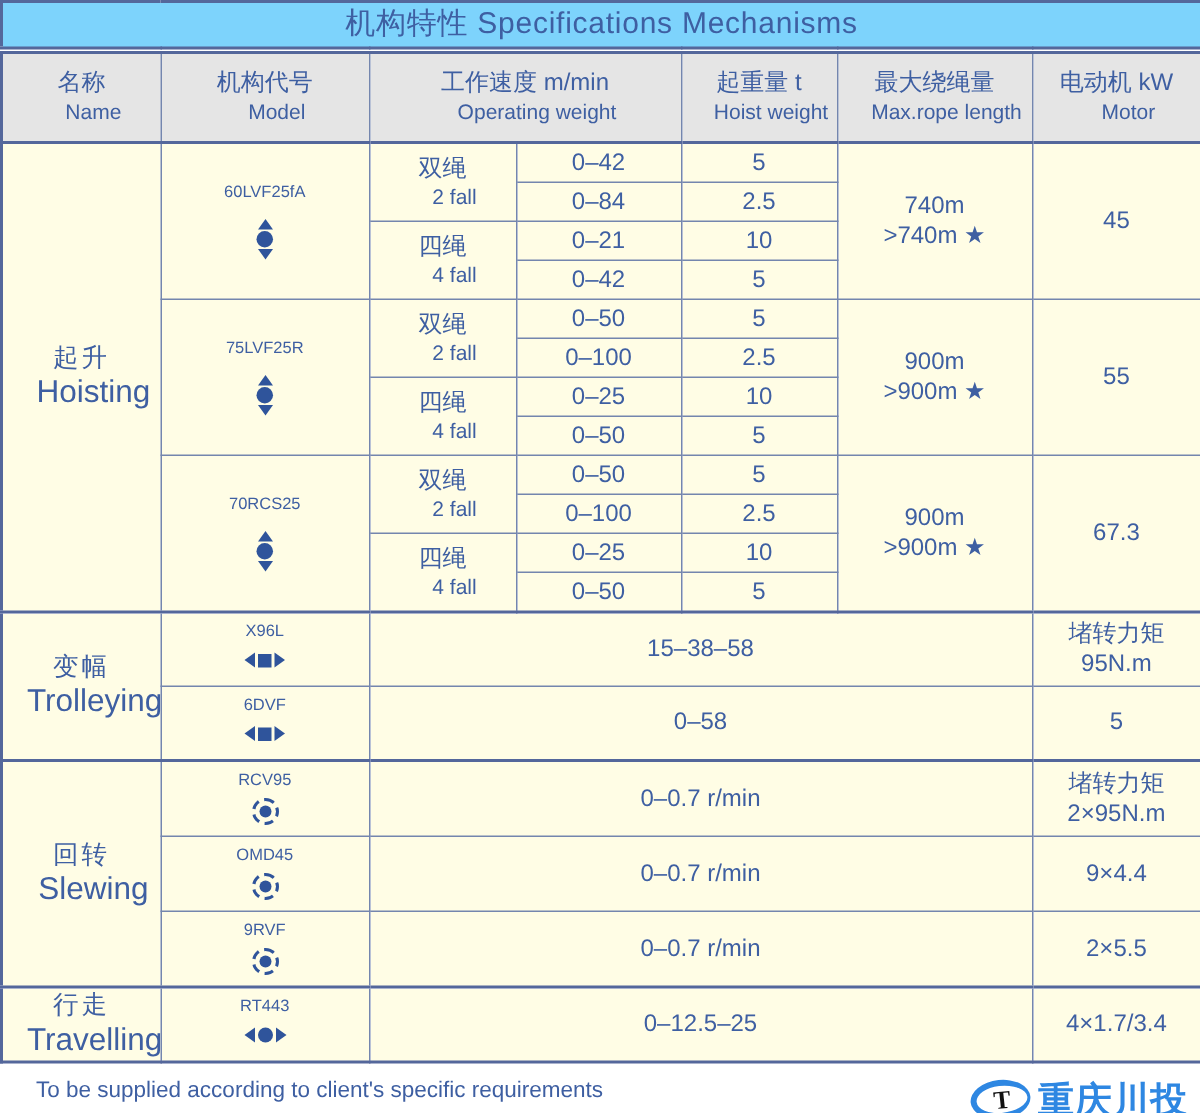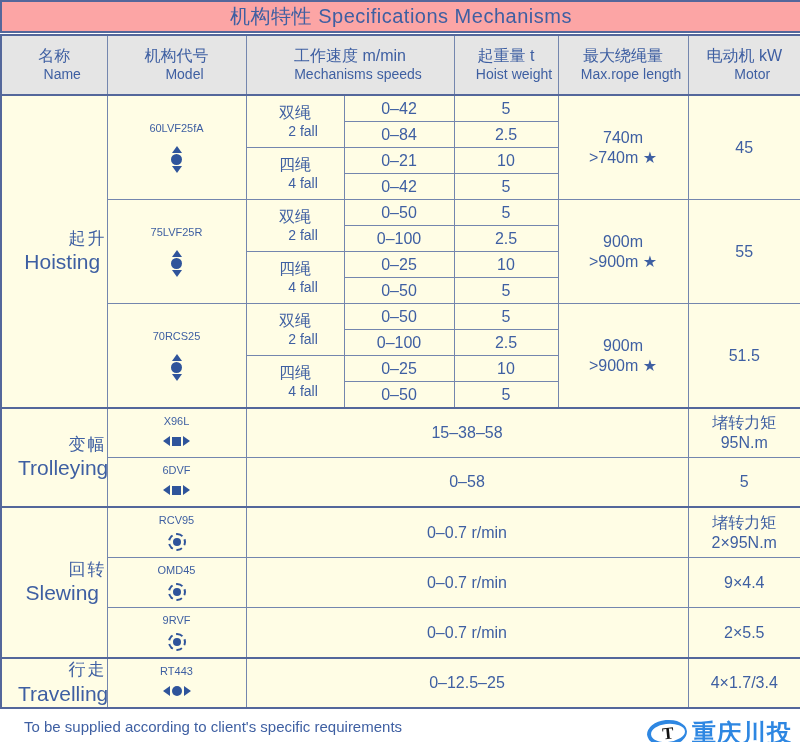--- a/index.html
+++ b/index.html
@@ -23,40 +23,40 @@
     padding:0;
     color:#3e5fa2;
     background:#fffde5;
     font-size:16px;
     line-height:1.25;
     overflow:hidden;
   }
 
   
   tr.title-row td {
-    background:#fca5a5;
+    background:#7dd3fc;
     height:29px;
     font-size:20px;
     letter-spacing:0.5px;
     border-bottom:5px double #54679b;
   }
 
   
   tr.header-row td {
     background:#e5e5e5;
     height:58px;
     border-bottom:2px solid #54679b;
   }
   .zh  { display:block; font-size:16px; }
   .en  { display:block; font-size:14px;padding-left:16px; }
 
   td.name-cell {
     background:#e5e6ea;
   }
-  td.name-cell .zh { font-size:17px; letter-spacing:2px;text-align:right; }
+  td.name-cell .zh { font-size:17px; letter-spacing:2px; }
   td.name-cell .en { font-size:21px; }
 
   tr.hrow td { height:25px;margin-top:45px; }
   tr.mrow td { height:48px; }
   tr.srow td { height:49px; }
 
   tr.section-start td { border-top:2px solid #54679b; }
 
   .line { display:block; }
 
@@ -149,21 +149,21 @@
       <td>
         <span class="zh">名称</span>
         <span class="en">Name</span>
       </td>
       <td>
         <span class="zh">机构代号</span>
         <span class="en">Model</span>
       </td>
       <td colspan="2">
         <span class="zh">工作速度 m/min</span>
-        <span class="en">Mechanisms speeds</span>
+        <span class="en">Operating weight</span>
       </td>
       <td>
         <span class="zh">起重量 t</span>
         <span class="en">Hoist weight</span>
       </td>
       <td>
         <span class="zh">最大绕绳量</span>
         <span class="en">Max.rope length</span>
       </td>
       <td>
@@ -264,21 +264,21 @@
       <td rowspan="2">
         <span class="zh">双绳</span>
         <span class="en">2 fall</span>
       </td>
       <td>0–50</td>
       <td>5</td>
       <td rowspan="4">
         <span class="line">900m</span>
         <span class="line">&gt;900m ★</span>
       </td>
-      <td rowspan="4">51.5</td>
+      <td rowspan="4">67.3</td>
     </tr>
     <tr class="hrow">
       <td>0–100</td>
       <td>2.5</td>
     </tr>
     <tr class="hrow">
       <td rowspan="2">
         <span class="zh">四绳</span>
         <span class="en">4 fall</span>
       </td>

